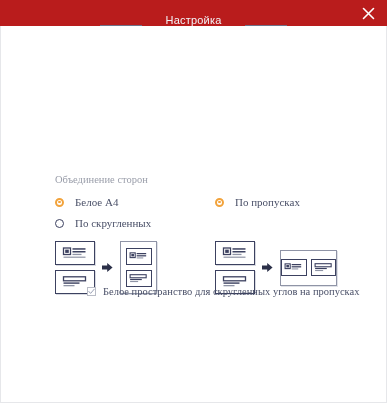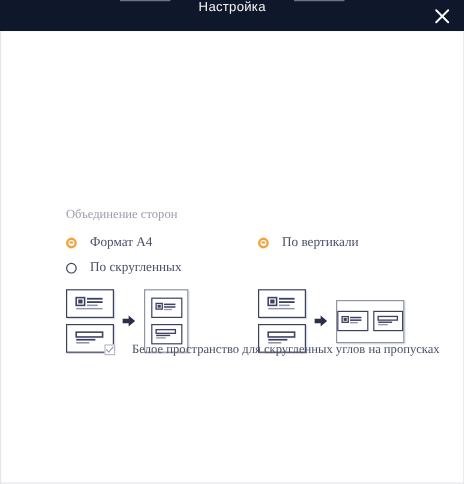--- a/index.html
+++ b/index.html
@@ -20,23 +20,23 @@
     box-sizing: border-box;
     background: #ffffff;
     display: flex;
     flex-direction: column;
   }
   
   .titlebar {
     position: relative;
     height: 26px;
     flex: 0 0 26px;
-    background: #0f172a;
-    display: flex;
-    align-items: flex-start;
+    background: #b91c1c;
+    display: flex;
+    align-items: flex-end;
     justify-content: center;
   }
   .title-deco {
     width: 42px;
     height: 1px;
     background: #6e7289;
     flex: 0 0 auto;
   }
   .title-text {
     color: #f2f3f7;
@@ -180,21 +180,20 @@
   }
   .glyph { display: block; }
   
   .checkrow {
     position: absolute;
     left: 86px;
     top: 260px;
     display: flex;
     align-items: center;
     cursor: pointer;
-    gap: 7px;
   }
   .checkbox {
     width: 9px;
     height: 9px;
     border: 1px solid #b9bcc6;
     background: #ffffff;
     box-sizing: border-box;
     margin-right: 7px;
     flex: 0 0 auto;
     position: relative;
@@ -228,27 +227,27 @@
   <div class="body">
 
     <div class="group">
 
       <div class="group-label">Объединение сторон</div>
 
       <div class="radio-grid">
 
         <div class="radio on">
           <span class="dot"></span>
-          <span class="lbl">Формат A4</span>
+          <span class="lbl">Белое A4</span>
         </div>
 
 
         <div class="radio on">
           <span class="dot"></span>
-          <span class="lbl">По вертикали</span>
+          <span class="lbl">По пропусках</span>
         </div>
 
         <div class="radio off">
           <span class="dot"></span>
           <span class="lbl">По скругленных</span>
         </div>
 
       </div>
 
       <div class="diagrams">

